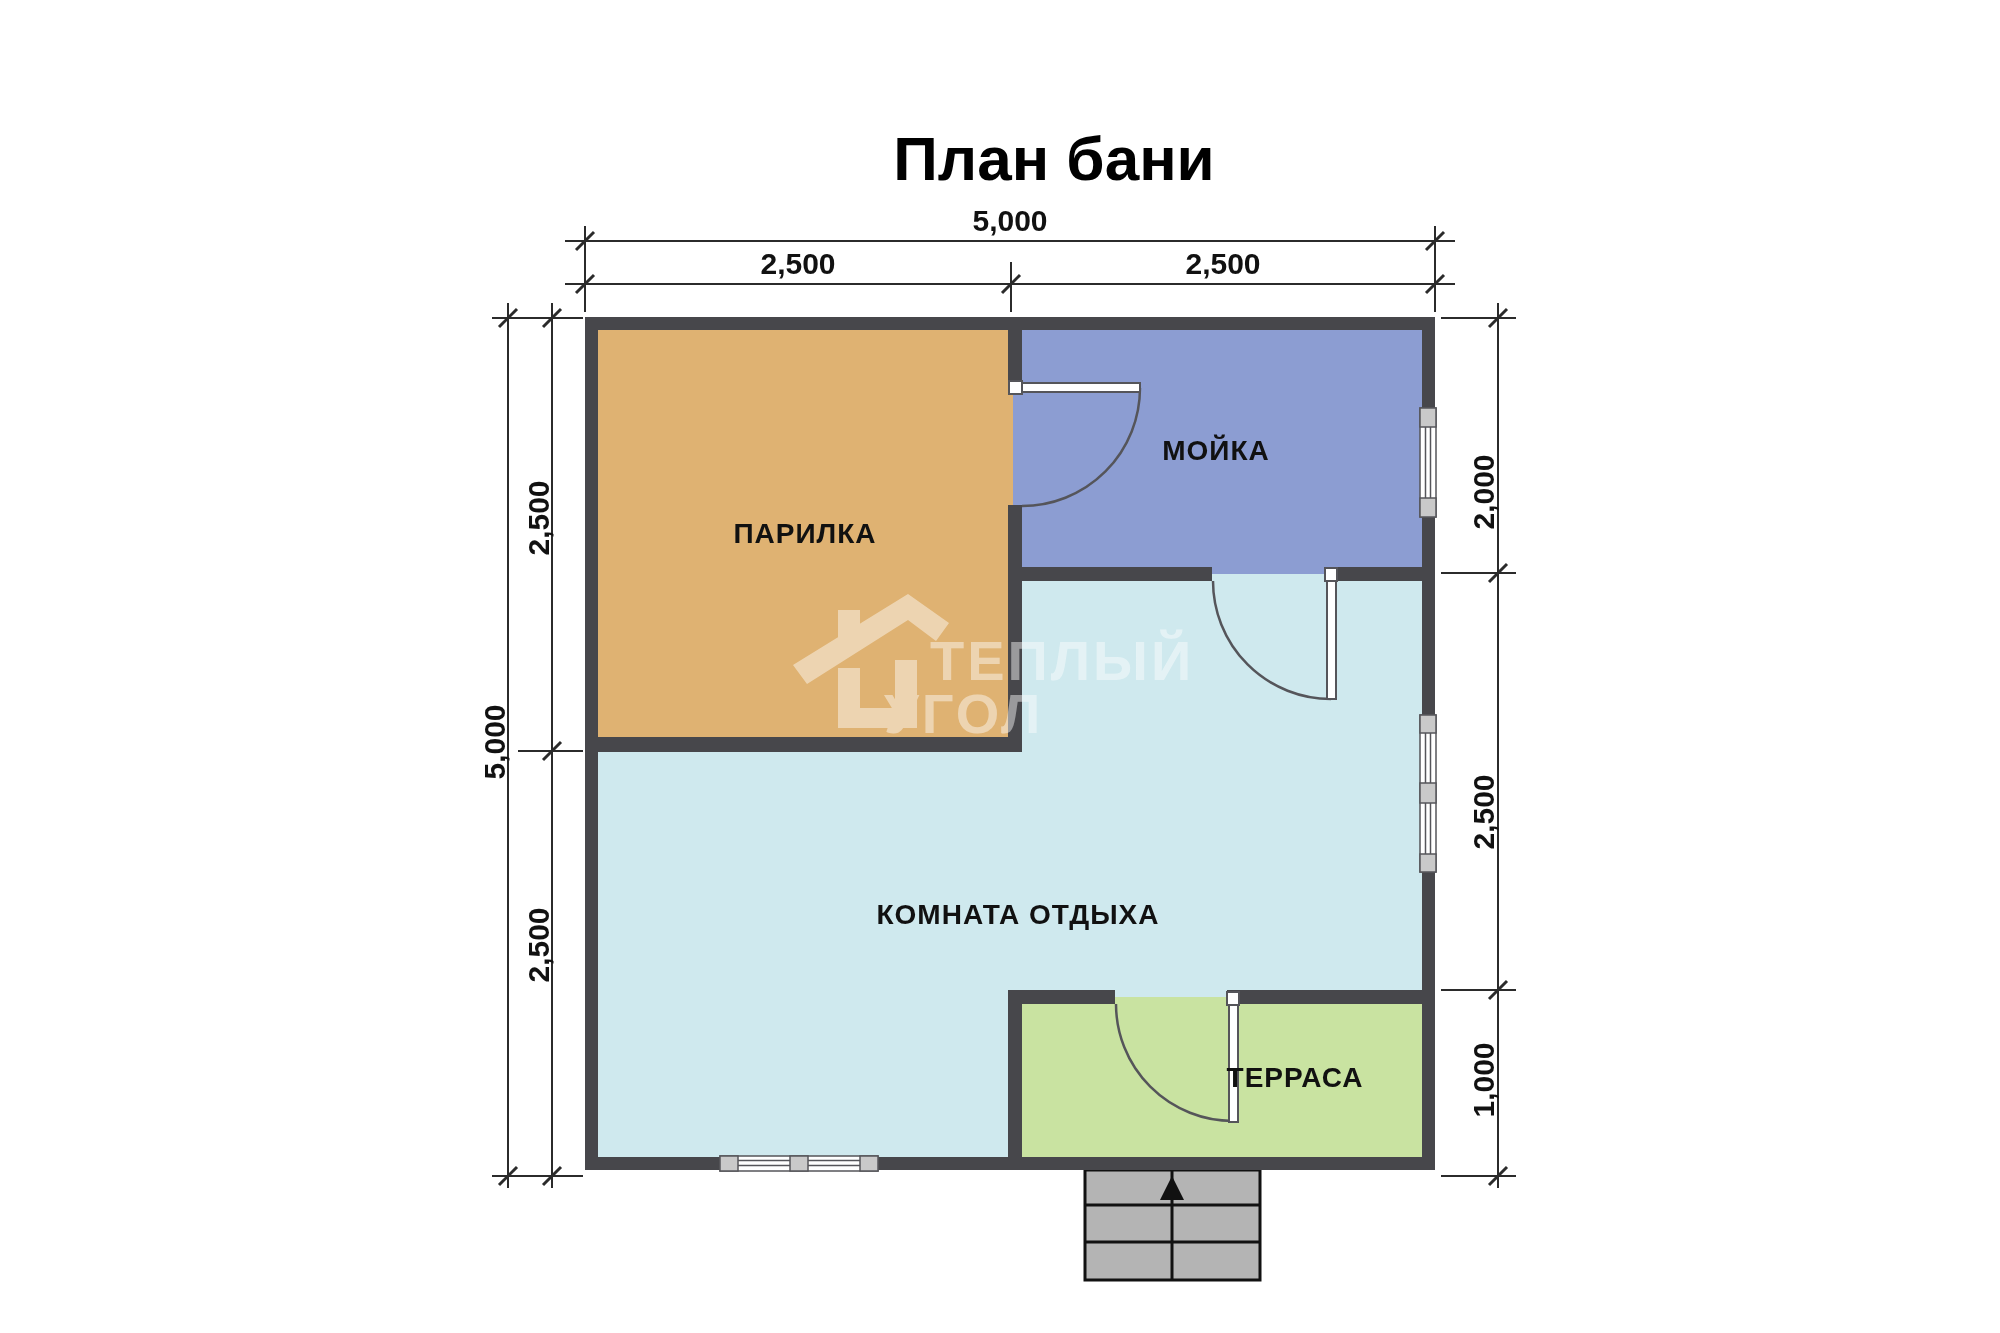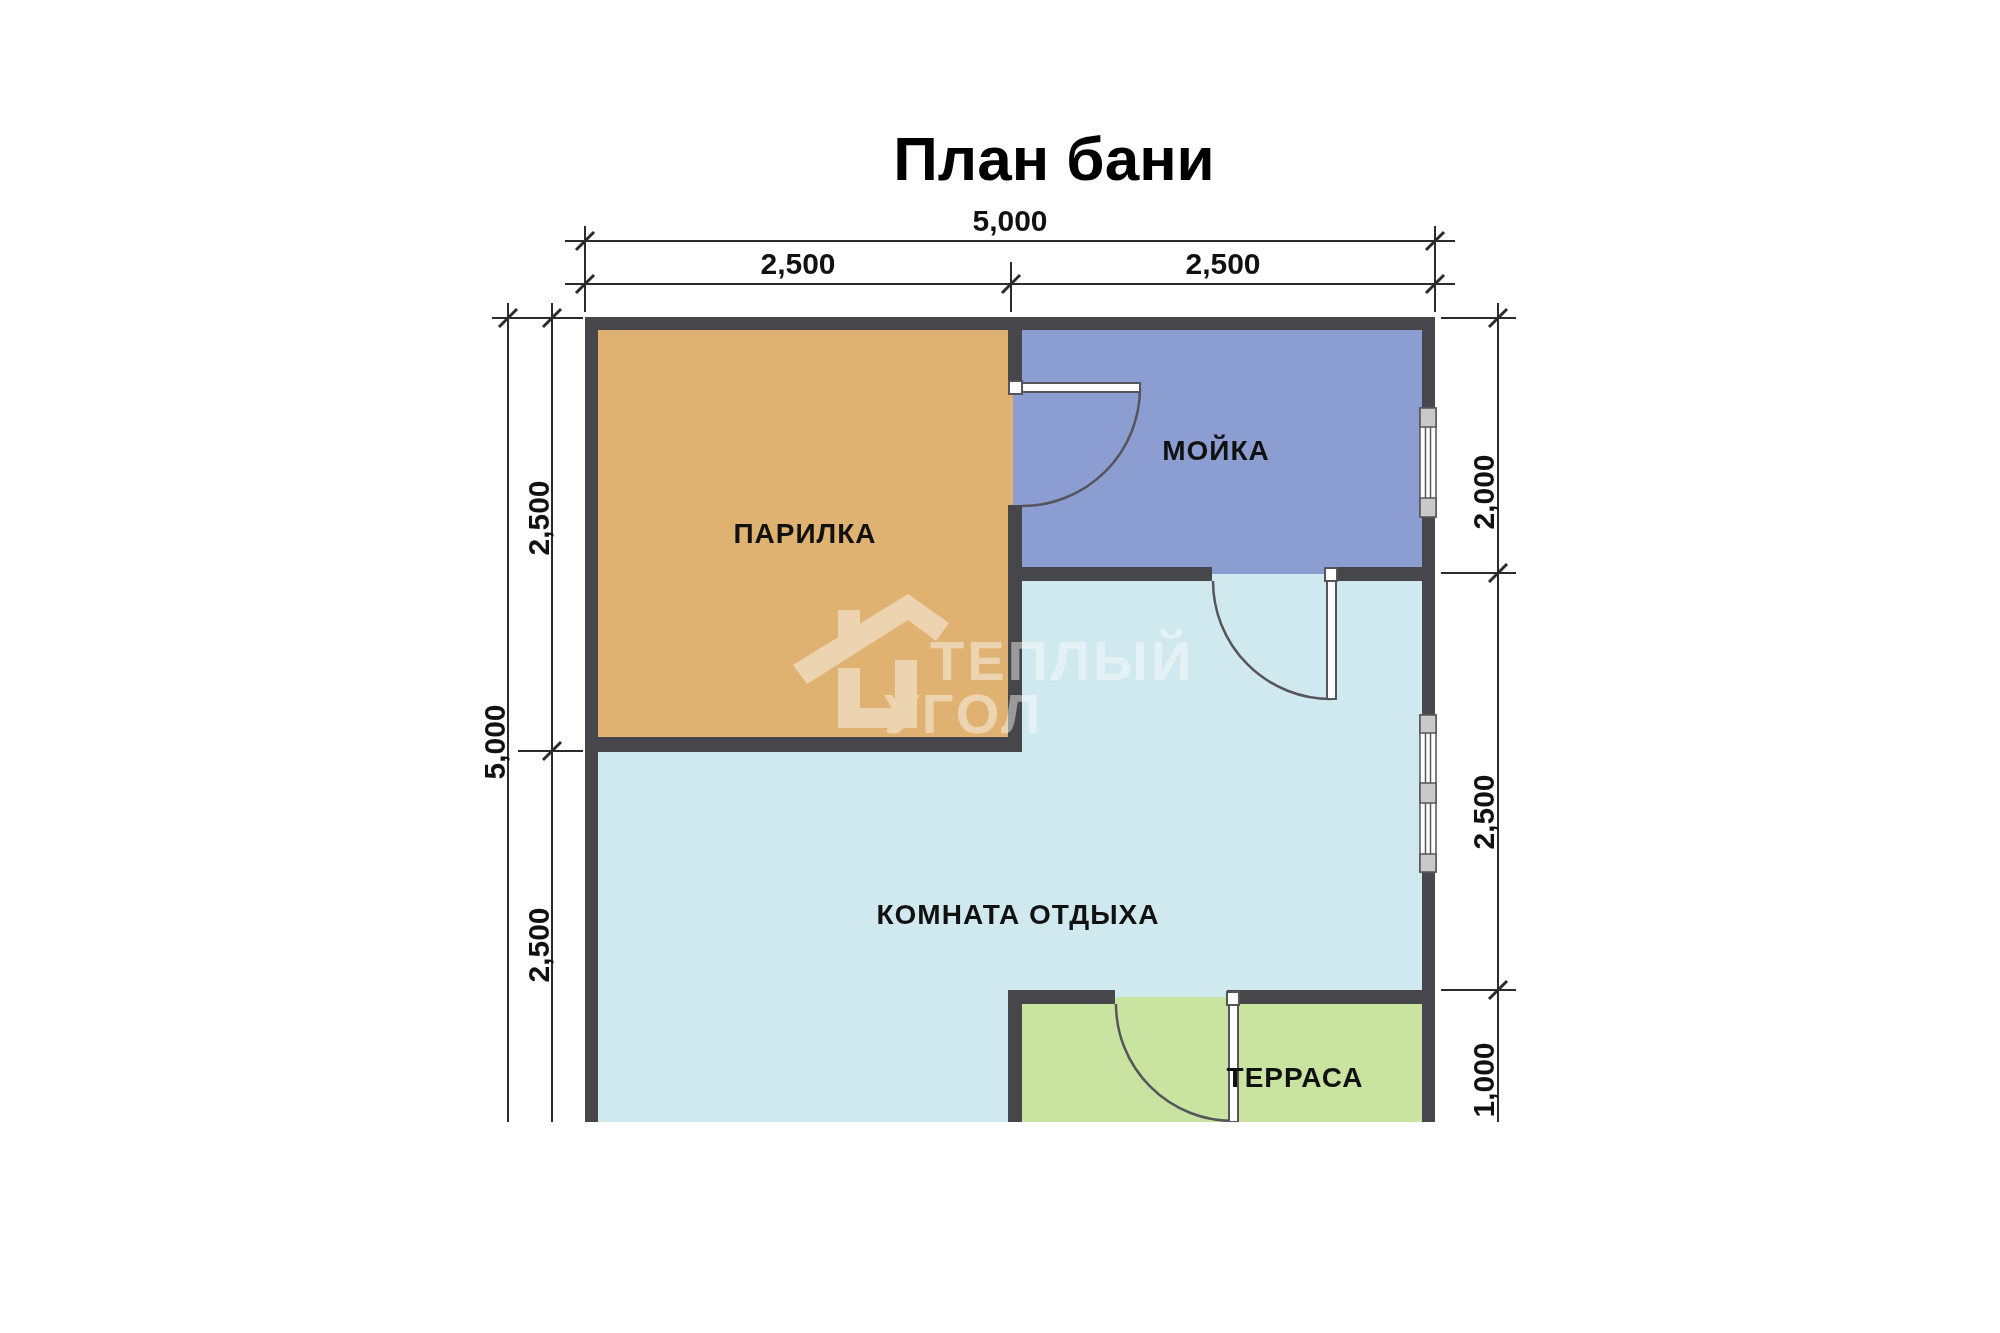--- a/index.html
+++ b/index.html
@@ -1,16 +1,16 @@
 <!DOCTYPE html>
 <html><head>
 <meta charset="utf-8">
 <style>
   html,body{margin:0;padding:0;background:#ffffff;}
-  .stage{position:relative;width:2000px;height:1122px;background:#22c55e;overflow:hidden;
+  .stage{position:relative;width:2000px;height:1333px;background:#22c55e;overflow:hidden;
          font-family:"Liberation Sans", sans-serif;text-align:center;}
   svg text{font-family:"Liberation Sans", sans-serif;}
   .room-label{font-size:28px;font-weight:bold;fill:#111;letter-spacing:1px;}
   .dim-label{font-size:30px;font-weight:bold;fill:#111;}
   .title-label{font-size:62px;font-weight:bold;fill:#000;}
   .wm-text{font-size:56px;font-weight:bold;letter-spacing:3px;}
 </style>
 </head>
 <body>
 

